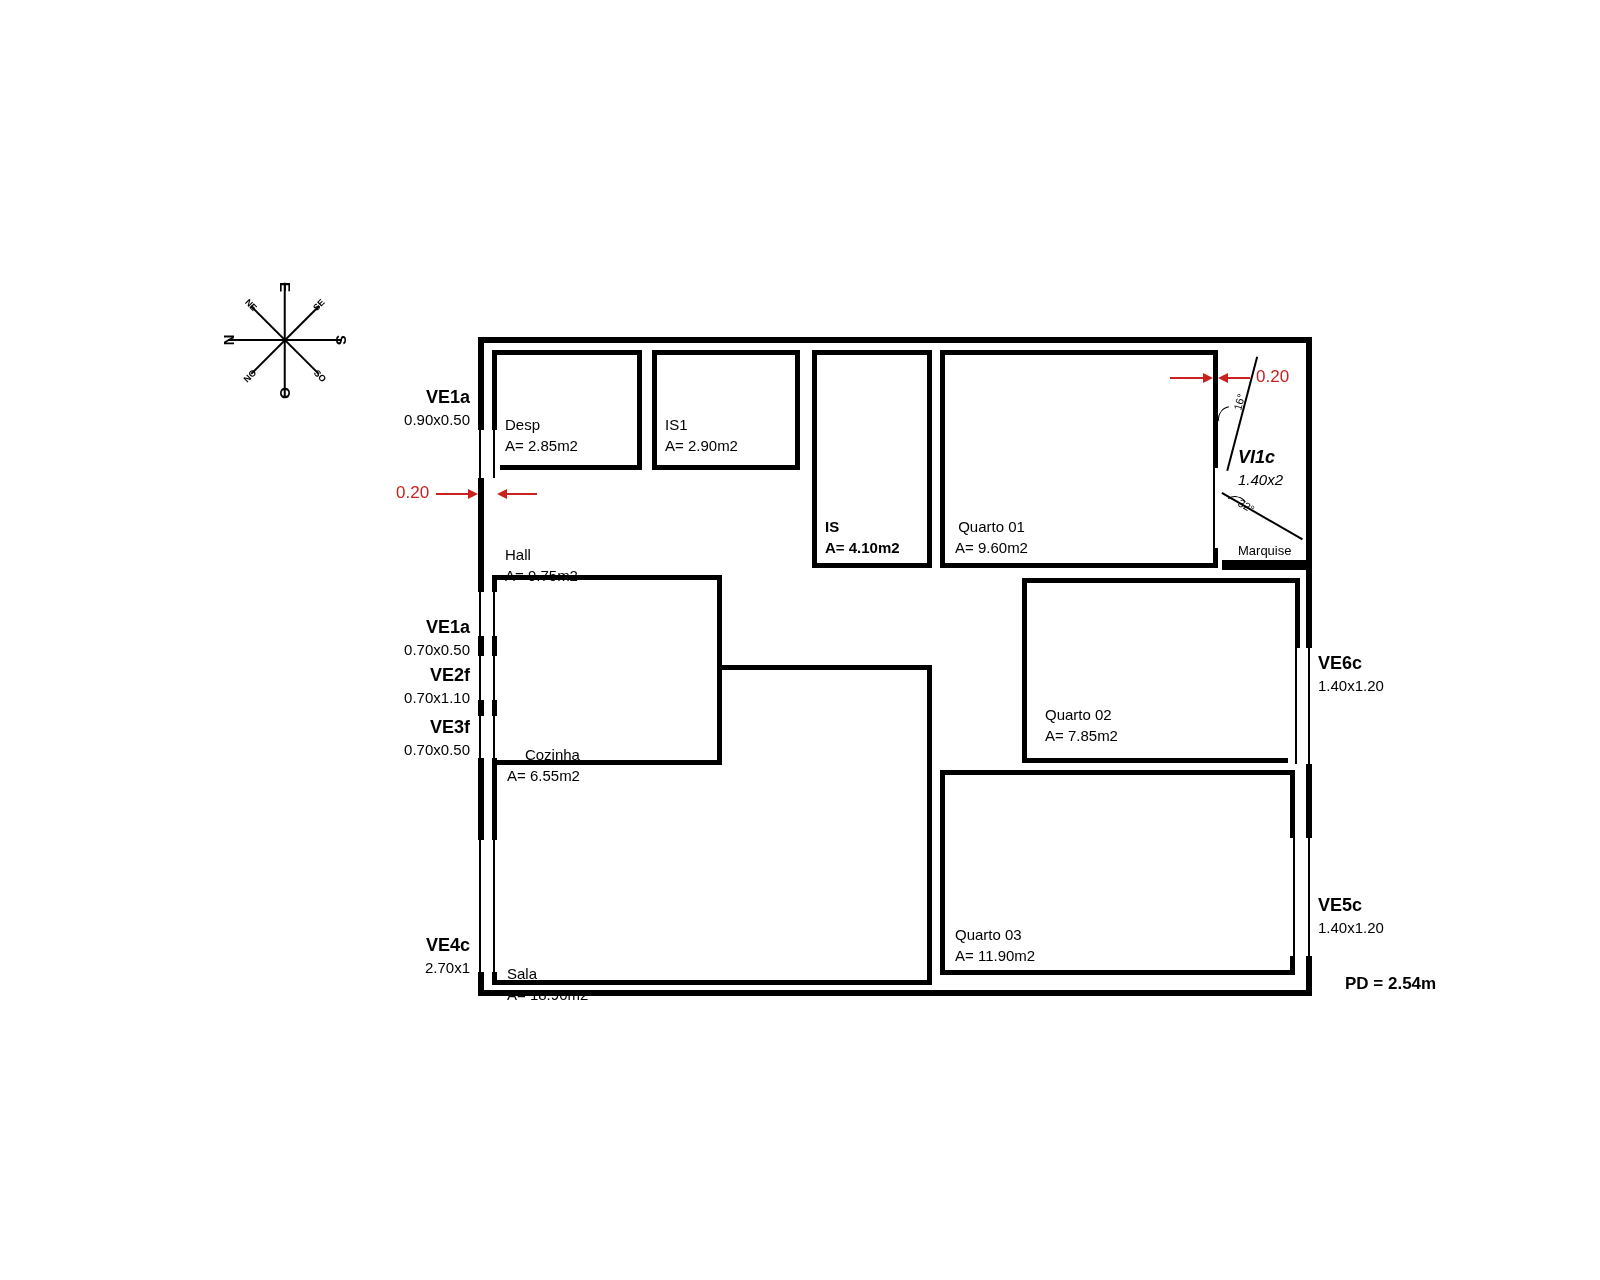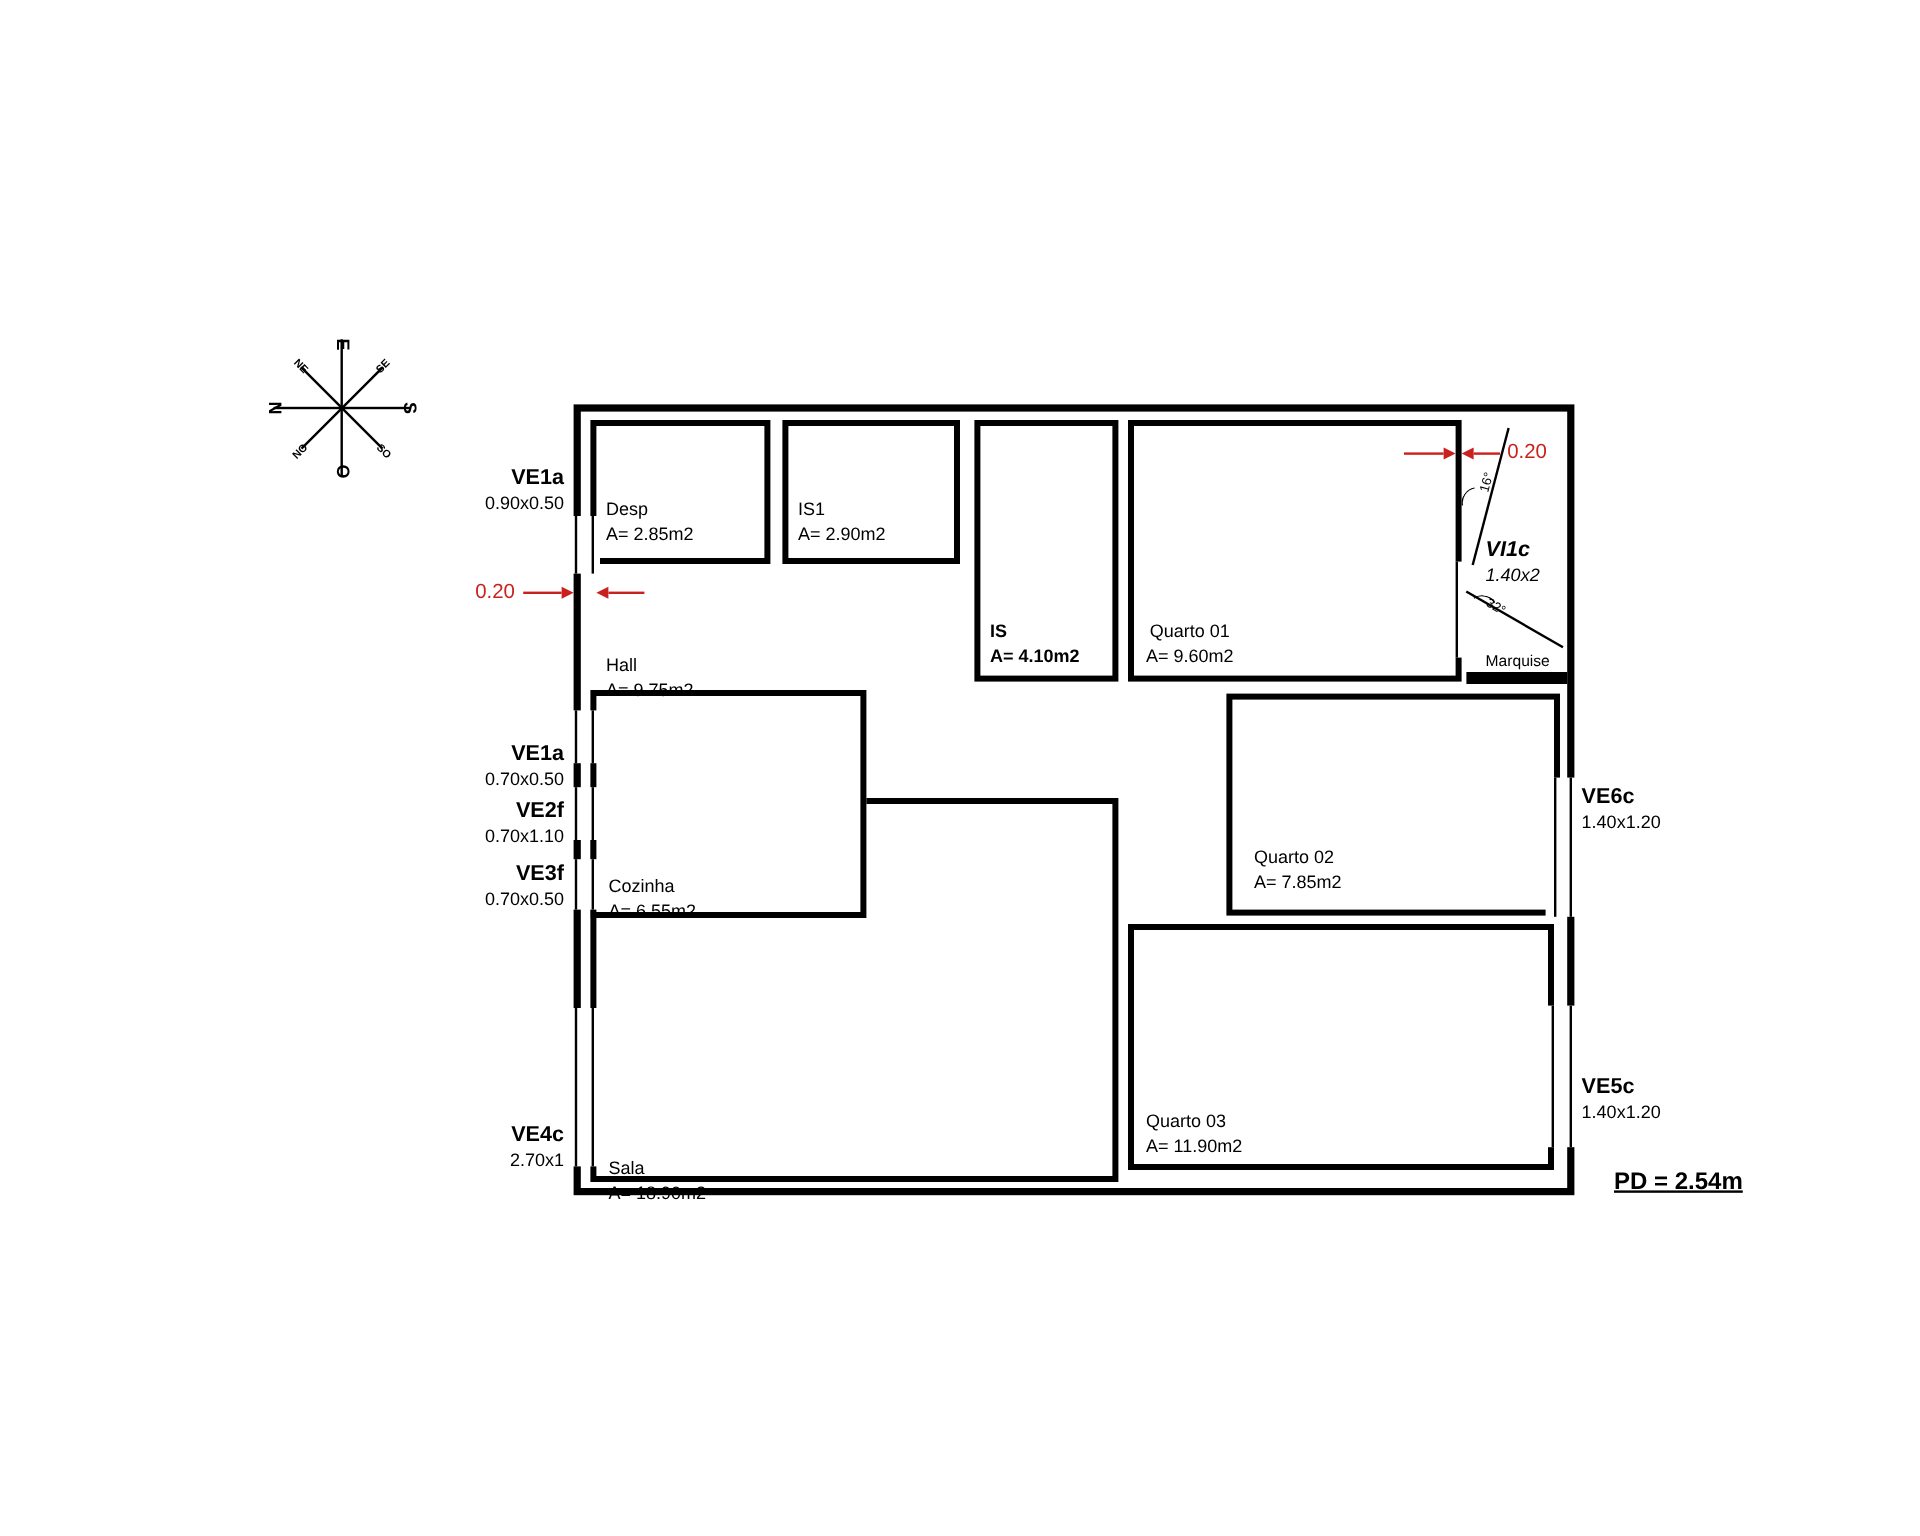--- a/index.html
+++ b/index.html
@@ -25,21 +25,21 @@
   .tri-l { position:absolute; width:0; height:0; border-top:5px solid transparent; border-bottom:5px solid transparent; border-right:10px solid var(--red,#c9211e); }
 
   .spoke { position:absolute; height:1.5px; background:#000; transform-origin:center; }
   .clabel { position:absolute; font-weight:bold; font-size:15px; transform-origin:center; white-space:nowrap; }
   .cdiag { font-size:9px; font-weight:bold; }
 
   .diag { position:absolute; height:1.5px; background:#000; transform-origin:0 50%; }
   .anglabel { position:absolute; font-size:11px; white-space:nowrap; }
   .arc { position:absolute; border:1.5px solid transparent; border-top-color:#000; border-radius:50%; }
 
-  .pd { position:absolute; font-weight:bold; font-size:20px;text-decoration:underline; }
+  .pd { position:absolute; font-weight:bold; font-size:17px; }
 </style>
 </head>
 <body>
 
 <div id="canvas">
 
   <div>
     <div class="spoke" style="left:228px;top:339px;width:114px;"></div>
     <div class="spoke" style="left:228px;top:339px;width:114px;transform:rotate(90deg);"></div>
     <div class="spoke" style="left:237px;top:339px;width:96px;transform:rotate(45deg);"></div>
@@ -122,21 +122,21 @@
     <div>A= 4.10m2</div>
   </div>
   <div class="rlabel" style="left:955px;top:516px;text-align:center;">
     <div>Quarto 01</div>
     <div>A= 9.60m2</div>
   </div>
   <div class="rlabel" style="left:505px;top:516px;margin-top:28px;">
     <div>Hall</div>
     <div>A= 9.75m2</div>
   </div>
-  <div class="rlabel" style="left:507px;top:728px;">
+  <div class="rlabel" style="left:507px;top:744px;text-align:right;">
     <div>Cozinha</div>
     <div>A= 6.55m2</div>
   </div>
   <div class="rlabel" style="left:1045px;top:704px;">
     <div>Quarto 02</div>
     <div>A= 7.85m2</div>
   </div>
   <div class="rlabel" style="left:507px;top:924px;margin-top:39px;">
     <div>Sala</div>
     <div>A= 18.90m2</div>

